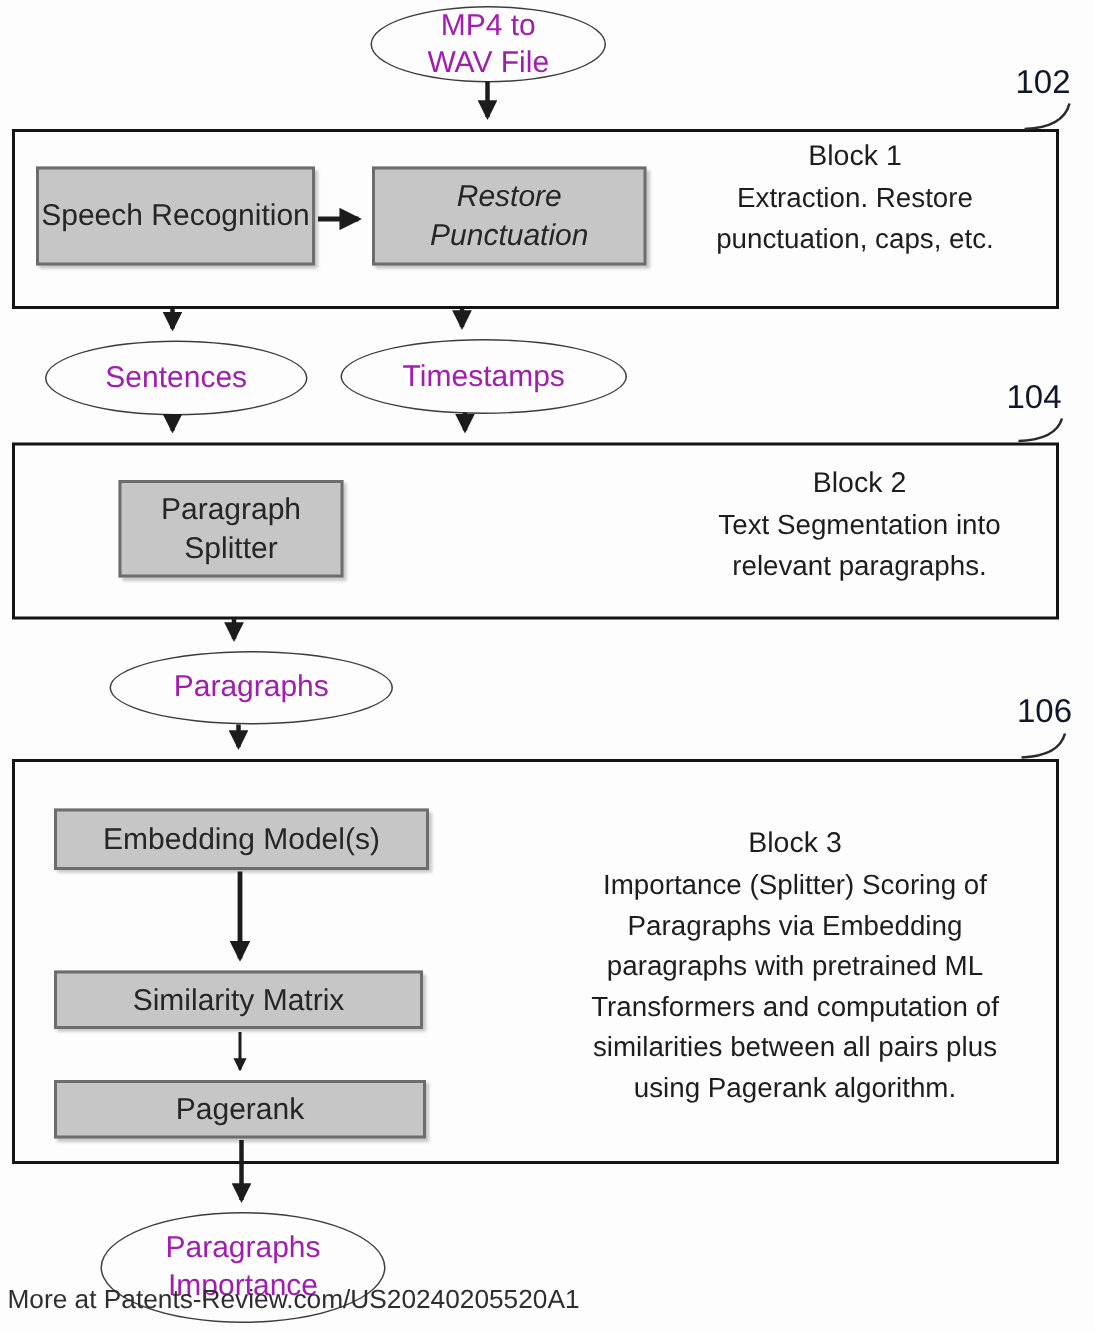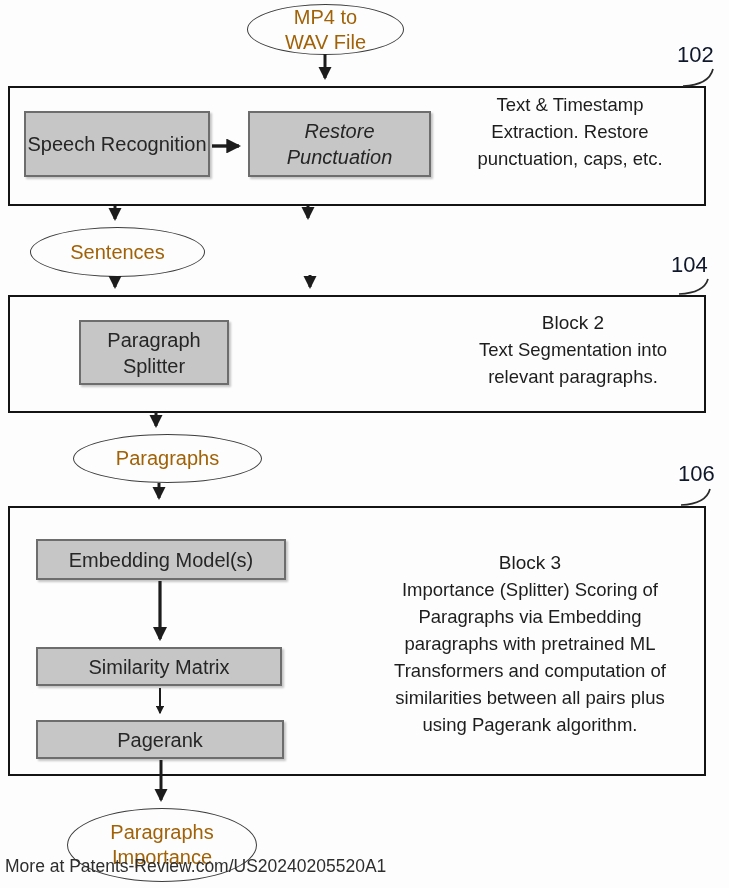--- a/index.html
+++ b/index.html
@@ -24,21 +24,21 @@
     position: absolute;
     border: 1.7px solid #3d3d3d;
     border-radius: 50%;
     display: flex;
     flex-direction: column;
     align-items: center;
     justify-content: center;
     text-align: center;
     font-size: 20px;
     line-height: 25px;
-    color: #a16207;
+    color: #a21caf;
     z-index: 2;
     background: transparent;
   }
   .block {
     position: absolute;
     border: 2.5px solid #141414;
     z-index: 1;
     background: transparent;
   }
   .graybox {
@@ -110,27 +110,28 @@
   </div>
 
   <div class="ref" style="left:677px; top:42px;">102</div>
   <div class="ref" style="left:671px; top:252px;">104</div>
   <div class="ref" style="left:678px; top:461px;">106</div>
 
   <div class="block" style="left:8px; top:86px; width:698px; height:120px;">
     <div class="graybox" style="left:14px; top:23px; width:186px; height:66px;">Speech Recognition</div>
     <div class="graybox" style="left:238px; top:23px; width:183px; height:66px;font-style:italic;">Restore Punctuation</div>
     <div class="blocktext" style="left:410px; top:3px; width:300px;">
-      <div>Text &amp; Timestamp</div>
+      <div class="title">Block 1</div>
       <div>Extraction. Restore</div>
       <div>punctuation, caps, etc.</div>
     </div>
   </div>
 
   <div class="ellipse" style="left:30px; top:227px; width:175px; height:50px;">Sentences</div>
+  <div class="ellipse" style="left:227px; top:226px; width:191px; height:50px;">Timestamps</div>
 
   <div class="block" style="left:8px; top:295px; width:698px; height:118px;">
     <div class="graybox" style="left:69px; top:23px; width:150px; height:65px;">Paragraph Splitter</div>
     <div class="blocktext" style="left:413px; top:12px; width:300px;">
       <div class="title">Block 2</div>
       <div>Text Segmentation into</div>
       <div>relevant paragraphs.</div>
     </div>
   </div>
 

